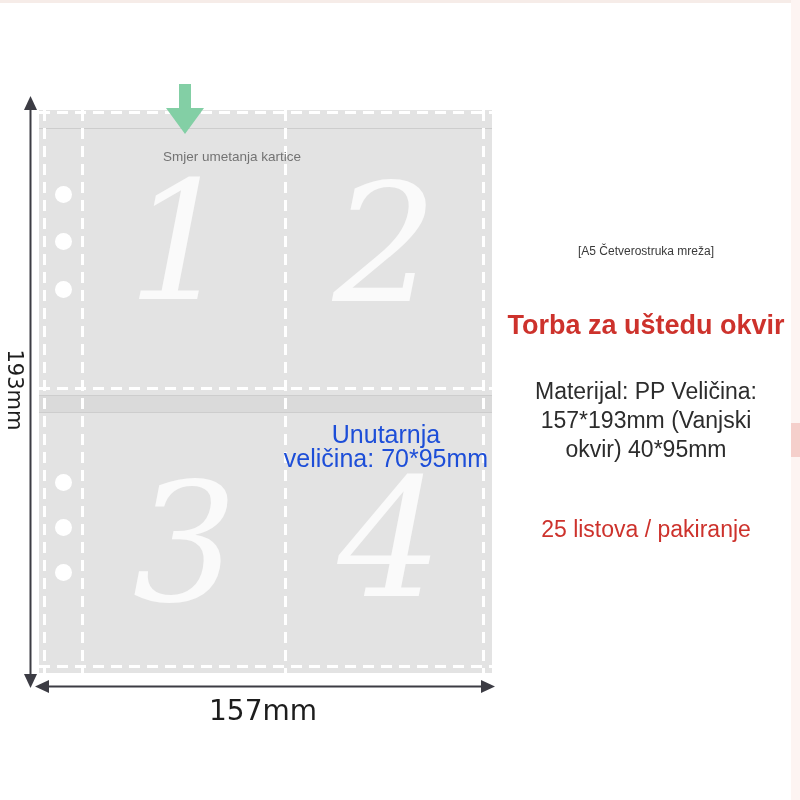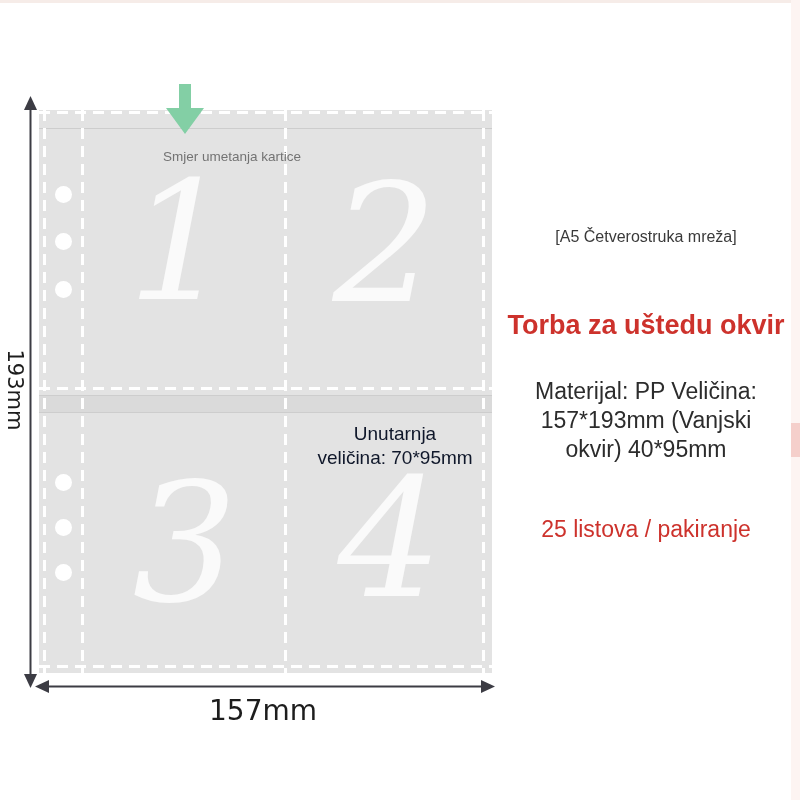--- a/index.html
+++ b/index.html
@@ -40,32 +40,32 @@
     font-family:"DejaVu Serif",serif;font-style:italic;
     color:rgba(255,255,255,0.8);user-select:none;
   }
   .n1{left:56px;top:50px;}
   .n2{left:261px;top:52px;}
   .n3{left:61px;top:352px;}
   .n4{left:266px;top:347px;}
 
   .insert-label{left:30px;top:39px;width:232px;text-align:right;
     font-size:13.5px;color:#737373;}
-  .inner-size-label{left:246px;top:312px;width:220px;text-align:center;
-    font-size:19px;line-height:24px;color:#0f172a;}
+  .inner-size-label{left:237px;top:312px;width:220px;text-align:center;
+    font-size:25px;line-height:24px;color:#1d4ed8;}
 
   
   .dim-label{font-family:"DejaVu Sans",sans-serif;color:#1d1d1d;}
   .height-label{left:15px;top:390px;font-size:21px;white-space:nowrap;
     transform:translate(-50%,-50%) rotate(90deg);}
   .width-label{left:263px;top:694px;font-size:28px;transform:translateX(-50%);}
 
   
   .rp{left:497px;width:298px;text-align:center;}
-  .rp-tag{top:228px;font-size:16px;color:#3a3a3a;}
+  .rp-tag{top:244px;font-size:12px;color:#3a3a3a;}
   .rp-title{top:310px;font-size:27px;font-weight:bold;color:var(--accent-red,#cd322c);white-space:nowrap;}
   .rp-specs{top:371px;font-size:23px;line-height:29px;color:#2c2c2c;margin-top:6px;}
   .rp-pack{top:514px;font-size:23px;line-height:30px;font-weight:normal;color:var(--accent-red,#cd322c);}
 
   svg{display:block;overflow:visible;}
   .green-arrow{left:164px;top:84px;}
   .v-arrow{left:23px;top:96px;}
   .h-arrow{left:35px;top:679px;}
 </style>
 </head>

